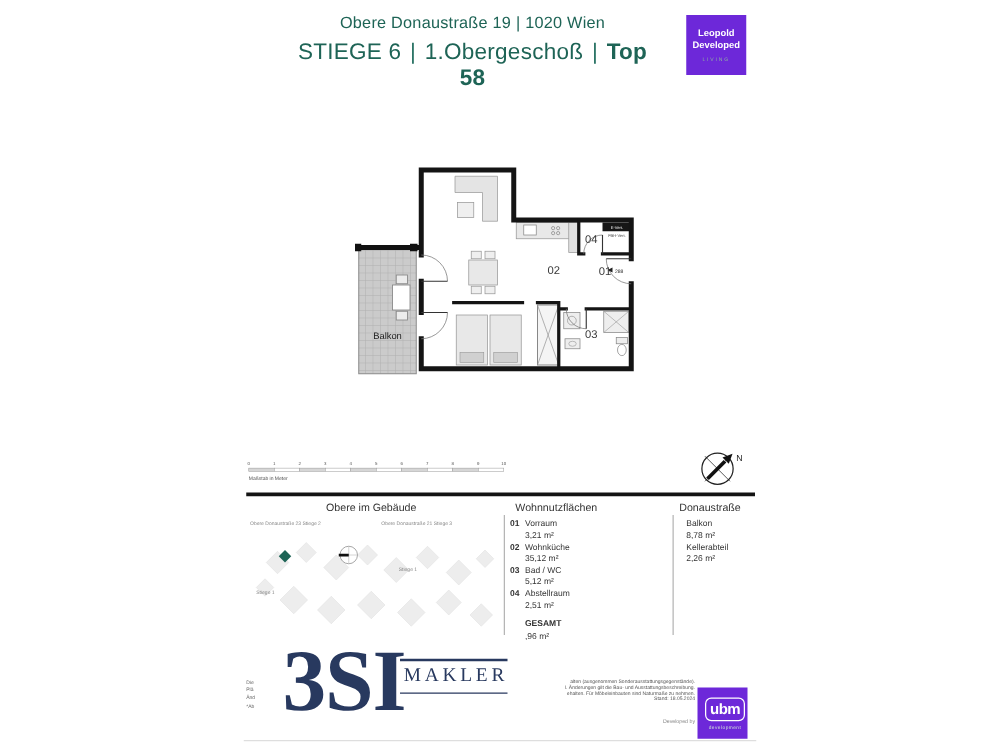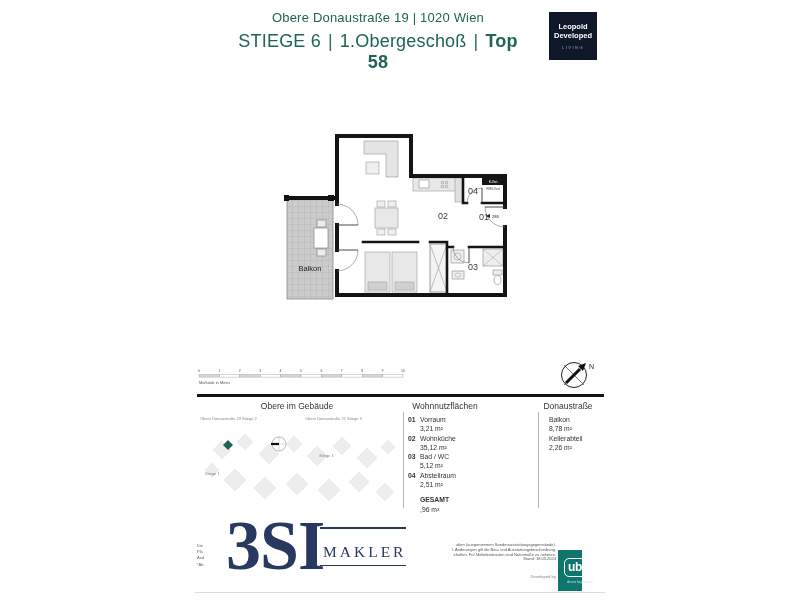--- a/index.html
+++ b/index.html
@@ -7,21 +7,21 @@
         font-family:"Liberation Sans",sans-serif;overflow:hidden;color:#222;}
 
   
   .hdr{position:absolute;left:228px;top:10px;width:300px;text-align:center;color:#1e6456;}
   .hdr .addr{font-size:13px;letter-spacing:.2px;}
   .hdr .line2{margin-top:6px;font-size:18px;letter-spacing:.2px;}
   .hdr .line2 .sep{margin:0 7px;font-weight:300;color:#2a7365;}
   .hdr .line2 .bold{font-weight:bold;}
 
   
-  .badge{position:absolute;left:549px;top:12px;width:48px;height:48px;background:#0f172a;
+  .badge{position:absolute;left:549px;top:12px;width:48px;height:48px;background:#6d28d9;
          text-align:center;box-sizing:border-box;padding-top:11px;}
   .badge .b1{color:#fff;font-weight:bold;font-size:7.5px;line-height:8.5px;}
   .badge .b3{margin-top:5px;color:#8fb0a2;font-size:4px;letter-spacing:1.5px;}
 
   
   .thickrule{position:absolute;left:197px;top:394px;width:407px;height:2.5px;background:#141414;}
   .vline{position:absolute;top:412px;height:96px;width:1px;background:#b5b5b5;}
   .v1{left:403px;} .v2{left:538px;}
   .pagebottom{position:absolute;left:195px;top:592px;width:410px;height:1px;background:#dedede;}
 
@@ -40,26 +40,26 @@
   .areas .total{margin-top:6px;}
   .areas .total .lbl{font-weight:bold;line-height:9.3px;}
   .neben{position:absolute;left:549px;top:415px;font-size:6.8px;color:#333;line-height:9.3px;width:52px;}
 
   
   .logo3si{position:absolute;left:226px;top:506px;font-family:"Liberation Serif",serif;
            font-weight:bold;font-size:70px;color:#28395f;letter-spacing:-1px;}
   .makler{position:absolute;left:320px;top:527px;width:86px;text-align:center;color:#28395f;}
   .makler .mline{height:1.5px;background:#28395f;}
   .makler .mtxt{font-family:"Liberation Serif",serif;font-size:15.5px;letter-spacing:3px;
-                padding:14px 0 4px 3px;}
+                padding:3px 0 4px 3px;}
   .leftfrag{position:absolute;left:197px;top:543px;font-size:4px;line-height:6.2px;color:#666;}
   .disclaimer{position:absolute;left:386px;top:543px;width:170px;text-align:right;
               font-size:4px;line-height:4.8px;color:#555;}
   .devby{position:absolute;left:477px;top:574px;width:79px;text-align:right;font-size:4.2px;color:#888;}
-  .ubm{position:absolute;left:558px;top:550px;width:24px;height:41px;background:#0f766e;text-decoration:underline;}
+  .ubm{position:absolute;left:558px;top:550px;width:40px;height:41px;background:#6d28d9;text-decoration:underline;}
   .ubm .frame{position:absolute;left:6px;top:8px;width:30px;height:17px;border:1.5px solid #fff;
               border-radius:5px;text-align:center;}
   .ubm .frame .u{color:#fff;font-weight:bold;font-size:12px;line-height:16px;letter-spacing:-.5px;}
   .ubm .dev{position:absolute;left:0;top:30px;width:44px;text-align:center;color:#cfe2da;
             font-size:3.8px;letter-spacing:.4px;}
 
   svg text{font-family:"Liberation Sans",sans-serif;}
 </style>
 </head>
 <body>

